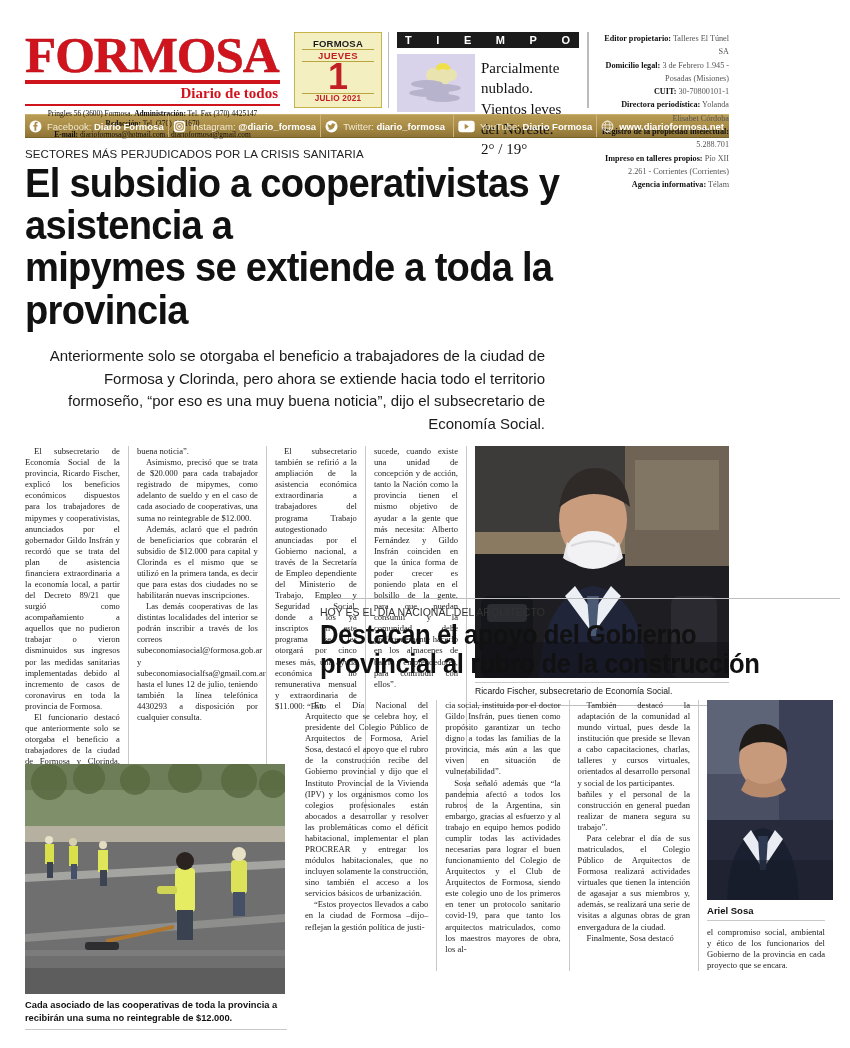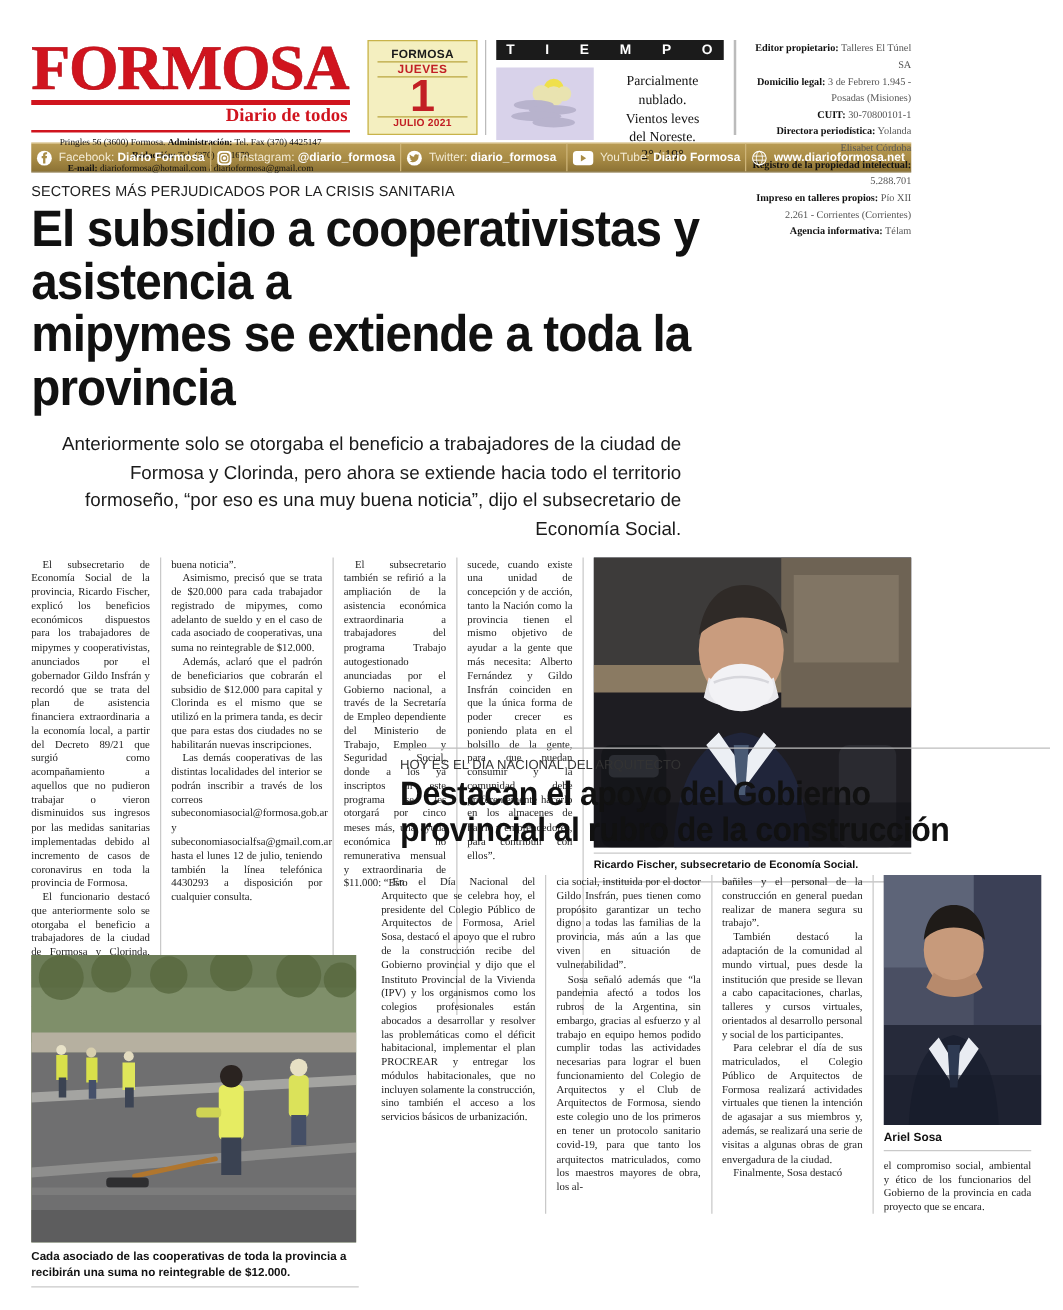--- a/index.html
+++ b/index.html
@@ -37,21 +37,21 @@
   .md-day{font-size:9.5px;font-weight:bold;color:#c21f24;letter-spacing:.4px;}
   .md-num{font-size:36px;font-weight:bold;color:#c21f24;line-height:0.85;}
   .md-bot{font-size:8.2px;font-weight:bold;color:#c21f24;letter-spacing:.2px;}
   .md-sep{width:72px;height:1px;background:#b9a63f;}
 
   .mast-weather{width:200px;flex:none;border-left:1px solid #bbb;border-right:1px solid #bbb;padding:0 8px;box-sizing:border-box;}
   .tiempo-bar{display:flex;justify-content:space-between;background:#1b1b1b;padding:2px 8px;margin-bottom:6px;}
   .tiempo-bar span{color:#fff;font-weight:bold;font-size:11px;letter-spacing:1px;}
   .weather-row{display:flex;align-items:flex-start;gap:6px;}
   .wicon{width:78px;height:58px;background:#d8d2ea;flex:none;position:relative;overflow:hidden;}
-  .wtxt{font-family:"Liberation Serif", serif;font-size:11px;line-height:1.35;text-align:center;color:#111;padding-top:4px;flex:1;}
+  .wtxt{font-family:"Liberation Serif", serif;font-size:15px;line-height:1.35;color:#111;padding-top:4px;flex:1;}
 
   .mast-info{flex:1;border-left:1px solid #bbb;padding-left:10px;box-sizing:border-box;
     font-family:"Liberation Serif", serif;font-size:8.2px;line-height:1.62;text-align:right;color:#555;}
   .mast-info b{color:#111;font-weight:bold;}
 
   
   .social{
     height:22px;margin-top:6px;display:flex;align-items:stretch;
     background:linear-gradient(180deg,#b89b54 0%,#a98c46 50%,#8d7335 100%);
     border-top:1px solid #cbb06b;border-bottom:1px solid #7a6228;
@@ -86,21 +86,21 @@
   .col p{margin:0;text-indent:9px;}
   .c1{width:140px;padding-right:8px;}
   .c2{width:137px;padding:0 8px;}
   .c3{width:130px;padding:0 8px;}
   .c4{width:133px;padding:0 8px;}
   .vrule{width:1px;background:#c9c9c9;flex:none;align-self:stretch;}
 
   
   .photo-main{width:254px;height:232px;position:relative;overflow:hidden;background:#2b2b30;}
   .cap-rule{height:1px;background:#c9c9c9;margin:4px 0 3px 0;}
-  .caption{font-family:"Liberation Sans", sans-serif;font-weight:bold;font-size:8.6px;color:#111;line-height:1.3;}
+  .caption{font-family:"Liberation Sans", sans-serif;font-weight:normal;font-size:8.6px;color:#111;line-height:1.3;}
 
   .photo-street{width:260px;height:230px;position:relative;overflow:hidden;background:#7f8a6b;}
   .caption-box{margin-top:5px;}
   .caption-2{font-family:"Liberation Sans", sans-serif;font-weight:bold;font-size:9.3px;color:#111;line-height:1.35;}
 
   .photo-sosa{width:126px;height:200px;position:relative;overflow:hidden;background:#3a3f52;}
   .cap-sosa{font-family:"Liberation Sans", sans-serif;font-weight:bold;font-size:9.5px;color:#111;margin-top:5px;}
 
   
   .sec2{margin-top:8px;}
@@ -352,30 +352,31 @@
     </div>
     <div class="caption-box">
       <div class="caption-2">Cada asociado de las cooperativas de toda la provincia a recibirán una suma no reintegrable de $12.000.</div>
       <div class="cap-rule" style="margin-top:5px;"></div>
     </div>
   </div>
 
   <div style="position:absolute;left:305px;top:700px;display:flex;width:520px;">
     <div class="col c3" style="width:133px;padding-left:0;">
       <p>En el Día Nacional del Arquitecto que se celebra hoy, el presidente del Colegio Público de Arquitectos de Formosa, Ariel Sosa, destacó el apoyo que el rubro de la construcción recibe del Gobierno provincial y dijo que el Instituto Provincial de la Vivienda (IPV) y los organismos como los colegios profesionales están abocados a desarrollar y resolver las problemáticas como el déficit habitacional, implementar el plan PROCREAR y entregar los módulos habitacionales, que no incluyen solamente la construcción, sino también el acceso a los servicios básicos de urbanización.</p>
+      <p>“Estos proyectos llevados a cabo en la ciudad de Formosa –dijo– reflejan la gestión política de justi-</p>
     </div>
     <div class="vrule"></div>
     <div class="col c3" style="width:133px;">
       <p style="text-indent:0">cia social, instituida por el doctor Gildo Insfrán, pues tienen como propósito garantizar un techo digno a todas las familias de la provincia, más aún a las que viven en situación de vulnerabilidad”.</p>
       <p>Sosa señaló además que “la pandemia afectó a todos los rubros de la Argentina, sin embargo, gracias al esfuerzo y al trabajo en equipo hemos podido cumplir todas las actividades necesarias para lograr el buen funcionamiento del Colegio de Arquitectos y el Club de Arquitectos de Formosa, siendo este colegio uno de los primeros en tener un protocolo sanitario covid-19, para que tanto los arquitectos matriculados, como los maestros mayores de obra, los al-</p>
     </div>
     <div class="vrule"></div>
     <div class="col c3" style="width:130px;">
+      <p>También destacó la adaptación de la comunidad al mundo virtual, pues desde la institución que preside se llevan a cabo capacitaciones, charlas, talleres y cursos virtuales, orientados al desarrollo personal y social de los participantes.</p>
       <p style="text-indent:0">bañiles y el personal de la construcción en general puedan realizar de manera segura su trabajo”.</p>
-      <p>También destacó la adaptación de la comunidad al mundo virtual, pues desde la institución que preside se llevan a cabo capacitaciones, charlas, talleres y cursos virtuales, orientados al desarrollo personal y social de los participantes.</p>
       <p>Para celebrar el día de sus matriculados, el Colegio Público de Arquitectos de Formosa realizará actividades virtuales que tienen la intención de agasajar a sus miembros y, además, se realizará una serie de visitas a algunas obras de gran envergadura de la ciudad.</p>
       <p>Finalmente, Sosa destacó</p>
     </div>
     <div class="vrule"></div>
     <div style="width:126px;padding-left:8px;box-sizing:border-box;">
       <div class="photo-sosa">
         <svg width="126" height="200" viewBox="0 0 126 200">
           <rect width="126" height="200" fill="#4a4f63"></rect>
           <rect x="0" y="0" width="126" height="74" fill="#5d6478"></rect>
           <rect x="72" y="0" width="54" height="200" fill="#3b4056"></rect>

